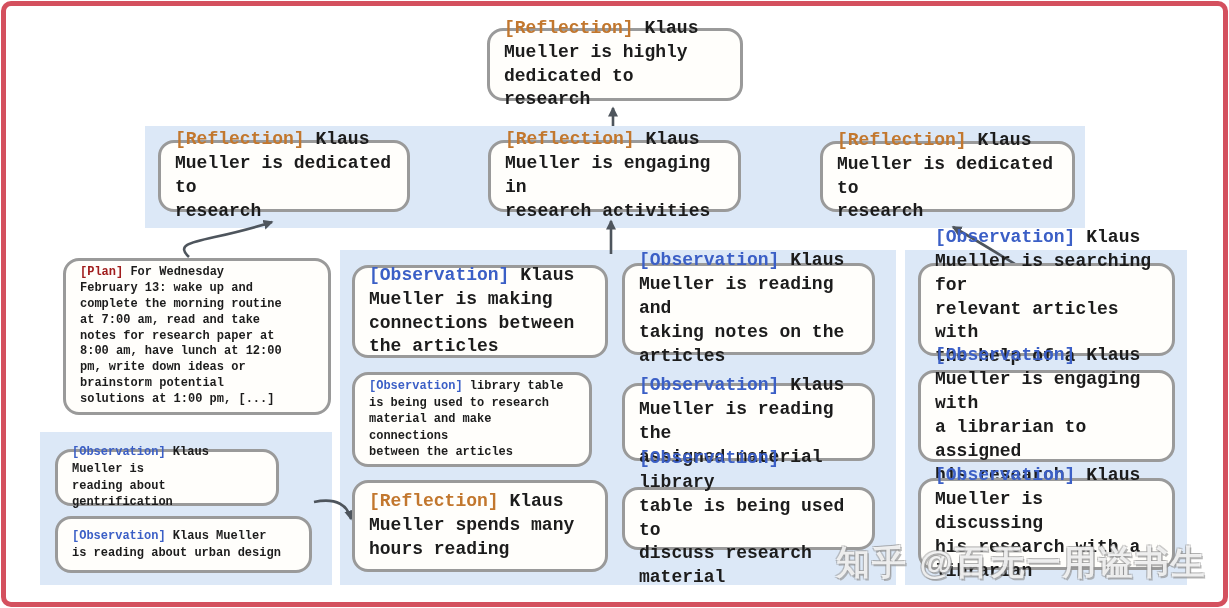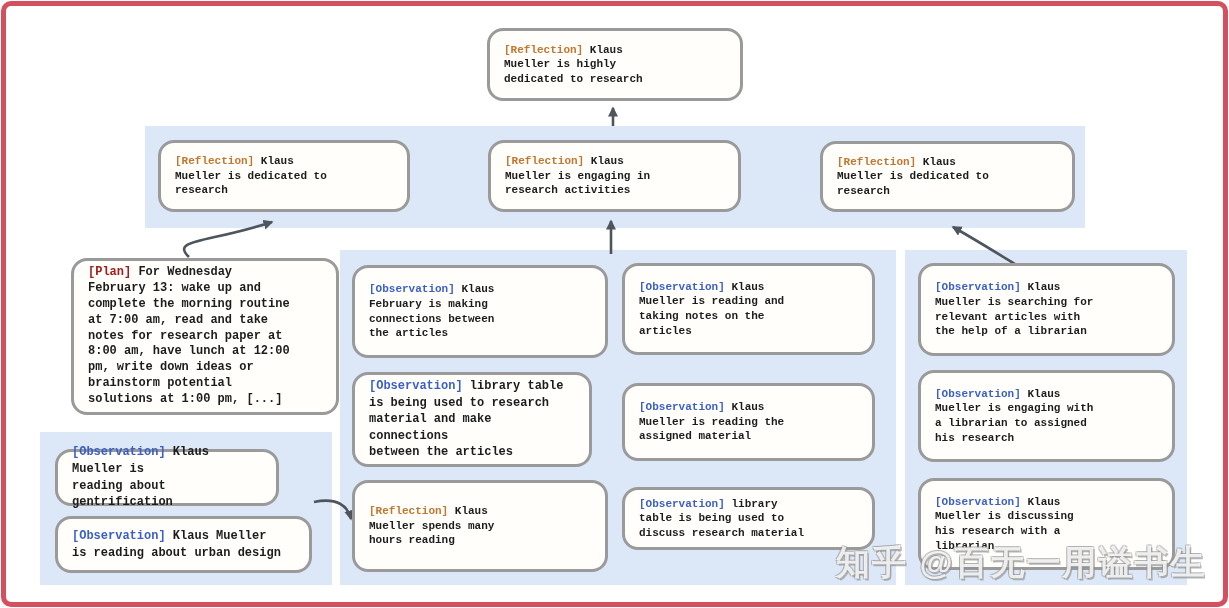--- a/index.html
+++ b/index.html
@@ -20,21 +20,21 @@
          border:5px solid var(--frame);border-radius:10px;box-sizing:border-box;
          pointer-events:none;z-index:30;}
   .band{position:absolute;background:var(--band);z-index:1;}
   .arrows{position:absolute;left:0;top:0;width:1229px;height:608px;z-index:2;pointer-events:none;}
   .arrows path.arrow{stroke:var(--arrow);stroke-width:2.6;fill:none;}
   #ah path{fill:var(--arrow);}
   .node{position:absolute;background:var(--box-bg);border:3px solid var(--box-border);
         border-radius:16px;box-sizing:border-box;color:var(--text);font-weight:bold;
         display:flex;align-items:center;padding:6px 14px;z-index:5;}
   .node .txt{white-space:pre-wrap;}
-  .f14{font-size:11px;line-height:1.33;}
+  .f14{font-size:18px;line-height:1.33;}
   .f12{font-size:12px;line-height:1.38;}
   .plan-box{line-height:1.33;}
   .tag-reflection{color:var(--reflection-tag);}
   .tag-observation{color:var(--observation-tag);}
   .tag-plan{color:var(--plan-tag);}
   .watermark{position:absolute;left:836px;top:540px;z-index:20;
              font-family:"Liberation Sans","DejaVu Sans",sans-serif;
              font-size:34px;font-weight:bold;letter-spacing:2px;
              color:rgba(255,255,255,0.82);
              text-shadow:1.5px 1.5px 0 rgba(145,145,145,0.65),
@@ -80,21 +80,21 @@
 Mueller is engaging in
 research activities</span></div>
 </div>
 
 <div class="node f14" style="left:820px;top:141px;width:255px;height:71px">
   <div class="txt"><span class="tag-reflection">[Reflection]</span><span> Klaus
 Mueller is dedicated to
 research</span></div>
 </div>
 
-<div class="node f12 plan-box" style="left:71px;top:258px;width:268px;height:157px">
+<div class="node f12 plan-box" style="left:63px;top:258px;width:268px;height:157px">
   <div class="txt"><span class="tag-plan">[Plan]</span><span> For Wednesday
 February 13: wake up and
 complete the morning routine
 at 7:00 am, read and take
 notes for research paper at
 8:00 am, have lunch at 12:00
 pm, write down ideas or
 brainstorm potential
 solutions at 1:00 pm, [...]</span></div>
 </div>
@@ -104,21 +104,21 @@
 reading about gentrification</span></div>
 </div>
 
 <div class="node f12" style="left:55px;top:516px;width:257px;height:57px">
   <div class="txt"><span class="tag-observation">[Observation]</span><span> Klaus Mueller
 is reading about urban design</span></div>
 </div>
 
 <div class="node f14" style="left:352px;top:265px;width:256px;height:93px">
   <div class="txt"><span class="tag-observation">[Observation]</span><span> Klaus
-February is making
+Mueller is making
 connections between
 the articles</span></div>
 </div>
 
 <div class="node f12" style="left:352px;top:372px;width:240px;height:95px">
   <div class="txt"><span class="tag-observation">[Observation]</span><span> library table
 is being used to research
 material and make connections
 between the articles</span></div>
 </div>

